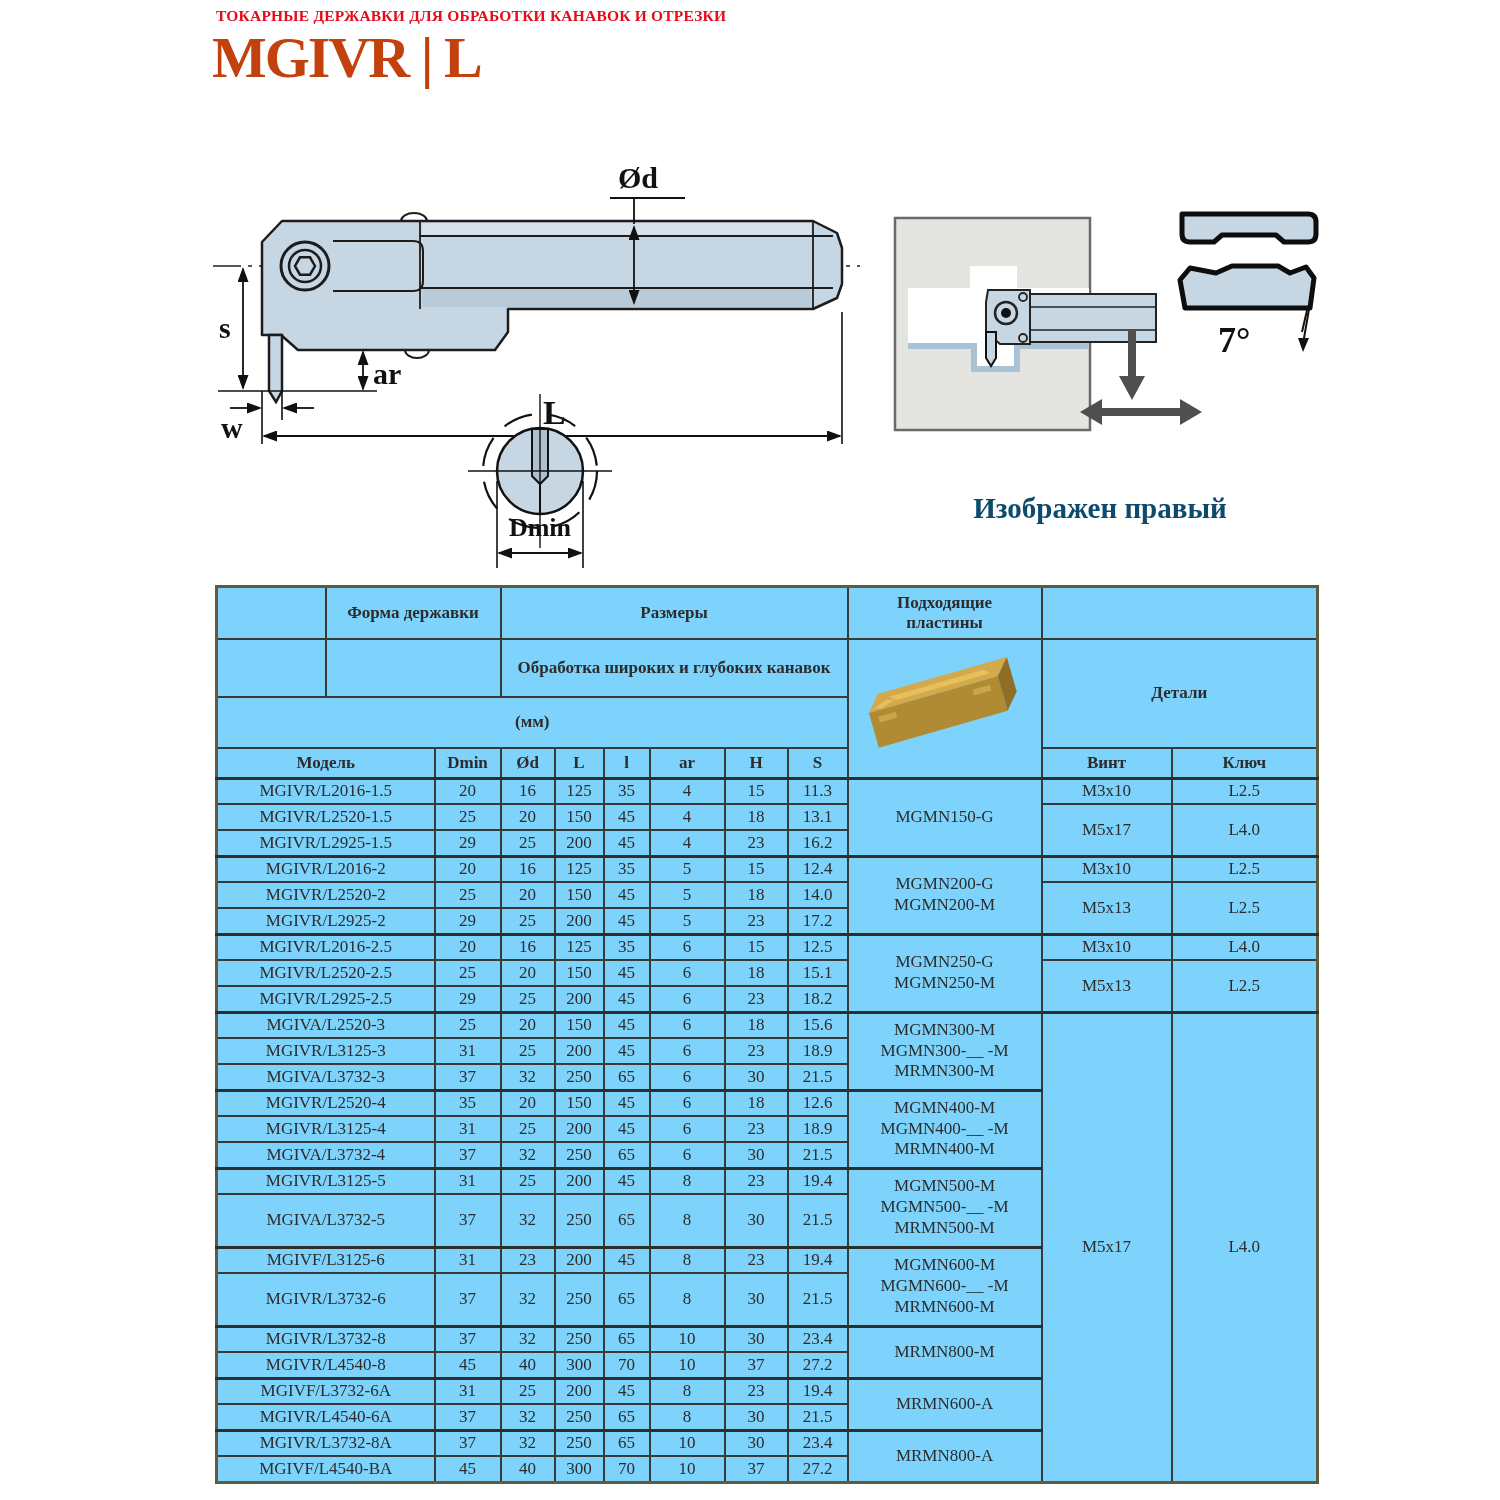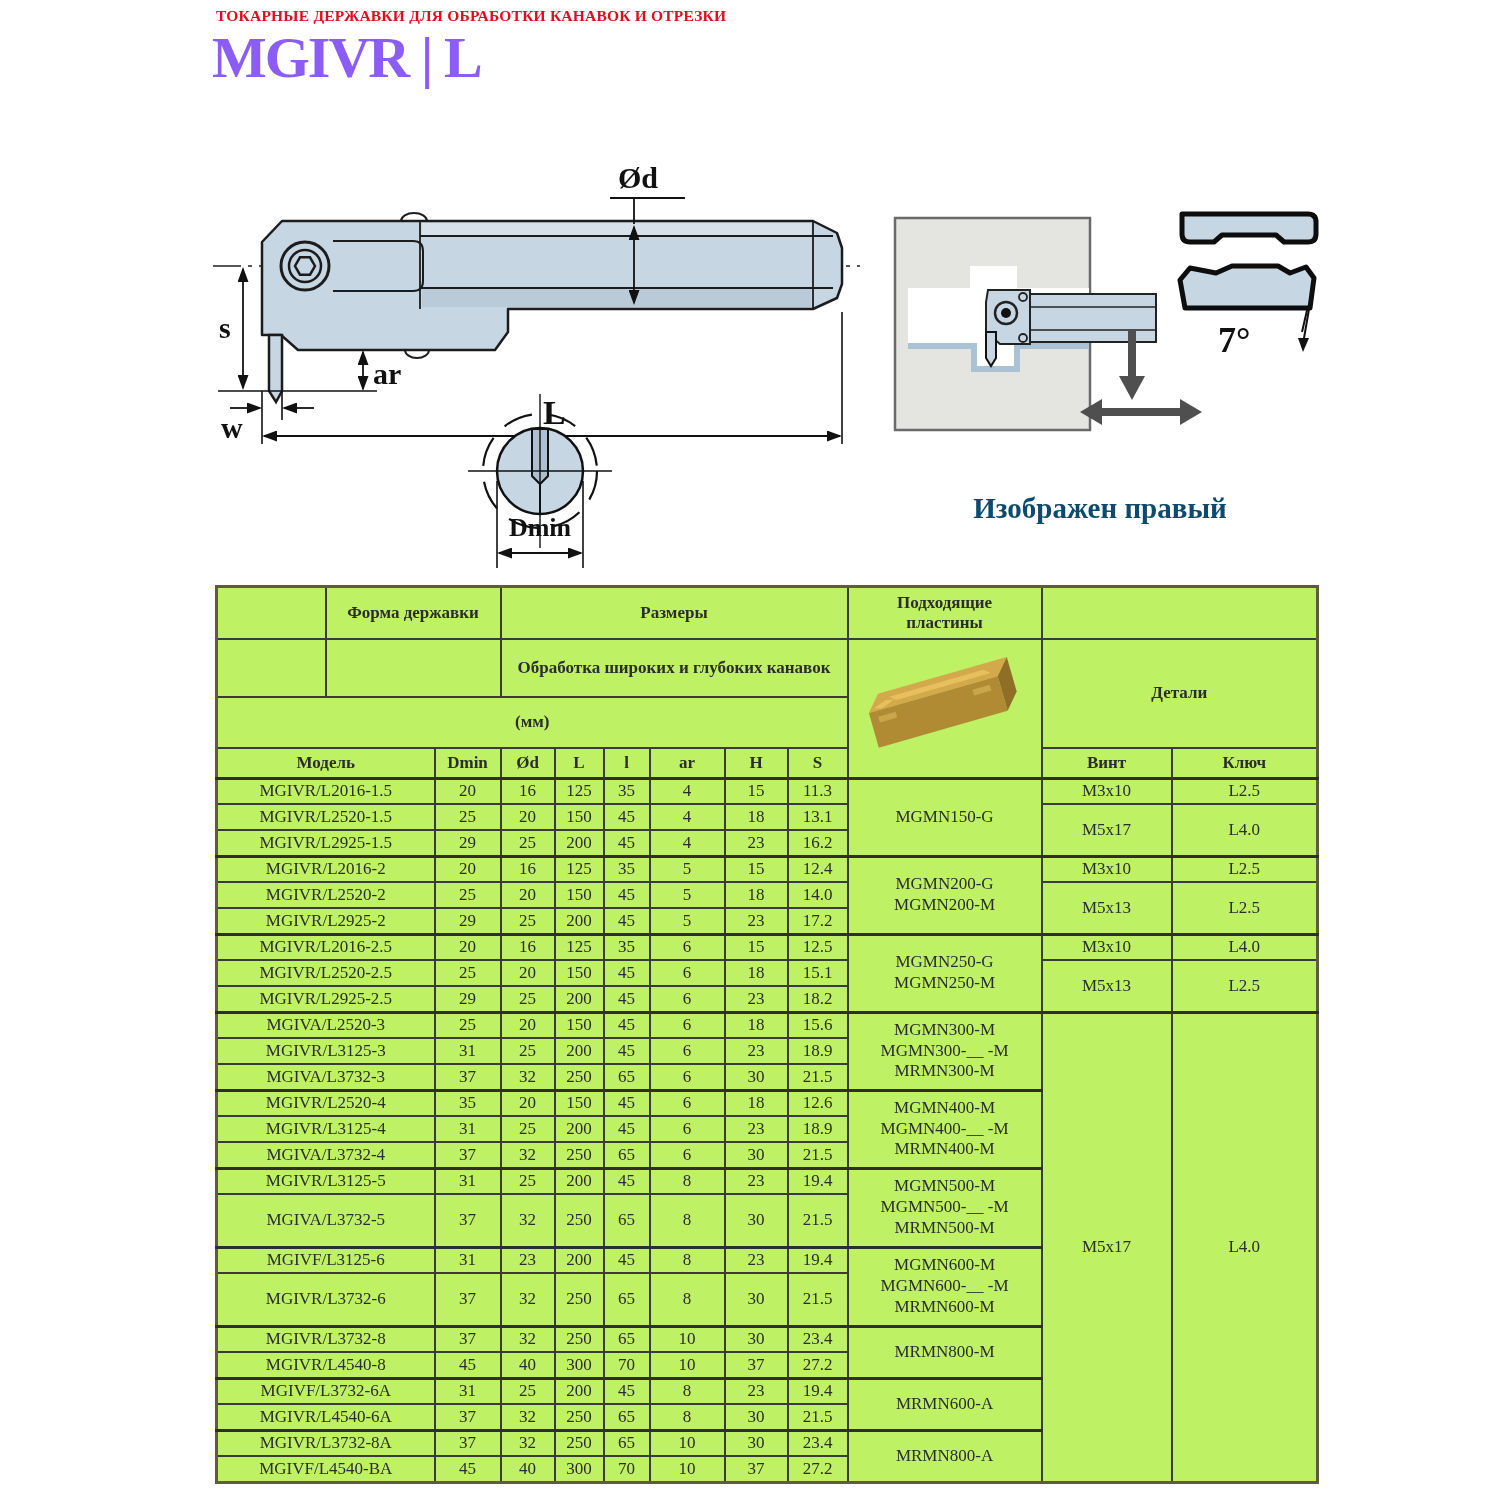--- a/index.html
+++ b/index.html
@@ -2,29 +2,29 @@
 <html><head>
 <meta charset="utf-8">
 <style>
   html,body{margin:0;padding:0;background:#fff;}
   #page{position:relative;width:1500px;height:1500px;background:#fff;overflow:hidden;
         font-family:Liberation Serif, serif;}
 
   .red-label{position:absolute;left:216px;top:7px;font-size:15.5px;font-weight:bold;
              color:#e30b1c;letter-spacing:.2px;white-space:nowrap;}
   .big-title{position:absolute;left:212px;top:24px;font-size:58px;font-weight:bold;
-             color:#8b5cf6;letter-spacing:-2px;white-space:nowrap;}
+             color:#c2410c;letter-spacing:-2px;white-space:nowrap;}
 
   .drawing-left{position:absolute;left:185px;top:136px;width:700px;height:450px;}
   .drawing-right{position:absolute;left:880px;top:180px;width:440px;height:310px;}
   .diagram-caption{position:absolute;left:880px;top:492px;width:440px;text-align:center;
                    font-size:29px;font-weight:bold;color:#0c4a6e;}
 
   .tbl-wrap{position:absolute;left:215px;top:585px;}
-  table.tbl{border-collapse:collapse;table-layout:fixed;width:1101px;background:#bef264;
+  table.tbl{border-collapse:collapse;table-layout:fixed;width:1101px;background:#7dd3fc;
             border:3px solid #5f5b3e;}
   table.tbl td{border:2px solid #3a3a3a;text-align:center;vertical-align:middle;
                font-size:17px;color:#2c2c2c;padding:0;overflow:hidden;white-space:nowrap;}
   td.hd{border:2px solid #6e6a49;font-weight:bold;font-size:17.5px;color:#2c2c2c;}
   td.sub{white-space:normal;line-height:1.25;}
   td.unit{text-align:right;padding-right:10px;}
   tr.hr1{height:52px;} tr.hr2{height:58px;} tr.hr3{height:50px;padding-left:39px;} tr.hr4{height:30px;padding-left:48px;}
   tr.drow{height:26px;} tr.drow.tall{height:53px;}
   tr.group-start > td{border-top:3px solid #2e2e2e;}
   td.insert-cell{white-space:normal;line-height:1.22;font-size:17px;}

